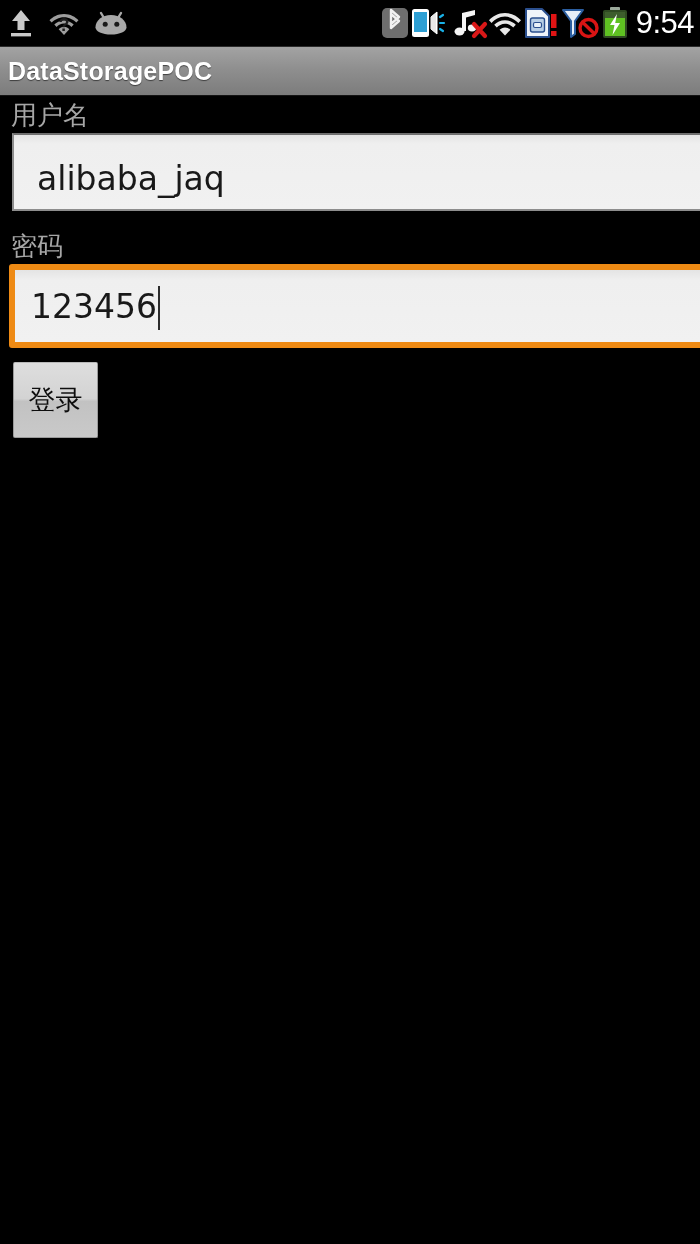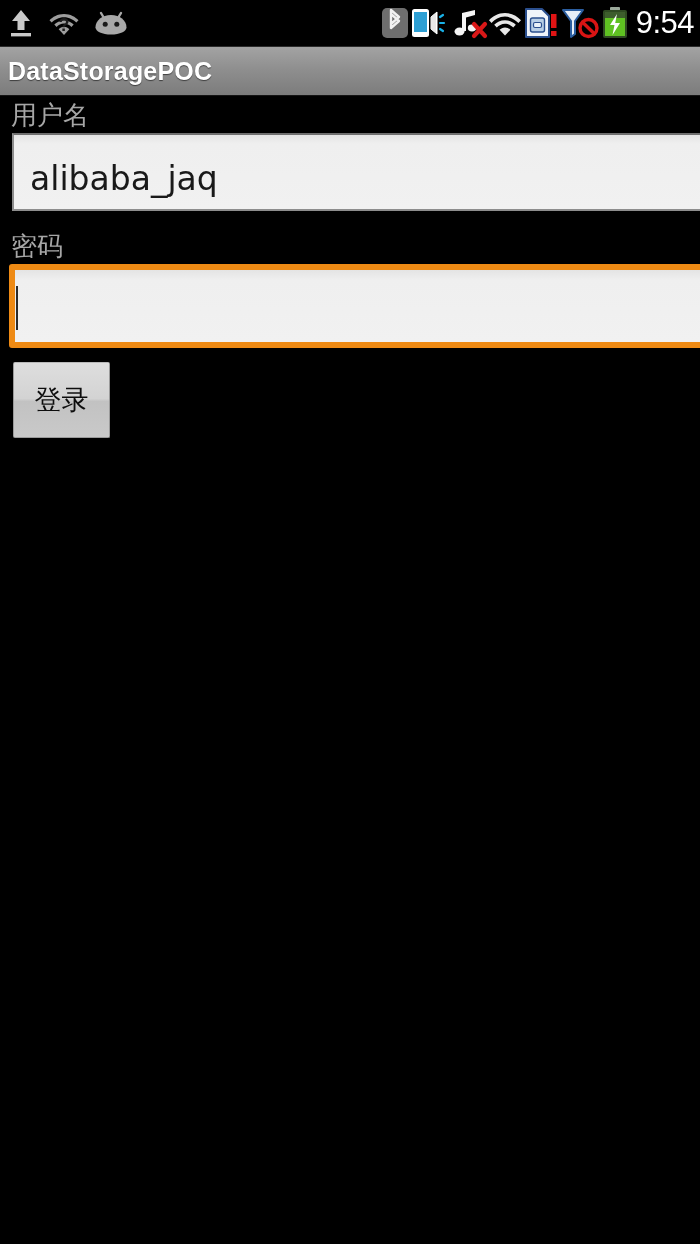--- a/index.html
+++ b/index.html
@@ -98,21 +98,21 @@
     border: 2px solid #8d8d8d;
     border-top-color: #6f6f6f;
     box-sizing: border-box;
     display: flex;
     align-items: center;
     position: relative;
   }
   .edit-normal .edit-value {
     color: #191919;
     font-size: 33px;
-    padding-left: 16px;
+    padding-left: 23px;
     font-family: "DejaVu Sans", "Liberation Sans", sans-serif;
     white-space: nowrap;
     margin-top: 12px;
   }
 
   .label-gap { height: 16px; }
 
   
   .edit-focused {
     margin: 0 1px 0 1px;
@@ -145,21 +145,21 @@
   }
 
   
   .btn-row {
     padding: 14px 0 0 5px;
   }
   .login-btn {
     display: inline-flex;
     align-items: center;
     justify-content: center;
-    width: 97px;
+    width: 85px;
     height: 76px;
     background: linear-gradient(to bottom, #dedede 0%, #d3d3d3 48%, #c2c2c2 52%, #c9c9c9 100%);
     border: 1px solid #9a9a9a;
     border-top-color: #b9b9b9;
     border-radius: 2px;
     box-sizing: border-box;
     color: #0d0d0d;
     font-size: 27px;
     font-family: "DejaVu Sans", "Liberation Sans", sans-serif;
     cursor: pointer;
@@ -293,20 +293,21 @@
 
   <div class="edit-normal">
     <span class="edit-value">alibaba_jaq</span>
   </div>
 
   <div class="label-gap"></div>
 
   <div class="field-label">密码</div>
 
   <div class="edit-focused">
+    <span class="edit-value">123456</span>
       <span class="caret"></span>
   </div>
 
   <div class="btn-row">
     <button class="login-btn">登录</button>
   </div>
 
 </div>
 
 </body></html>

